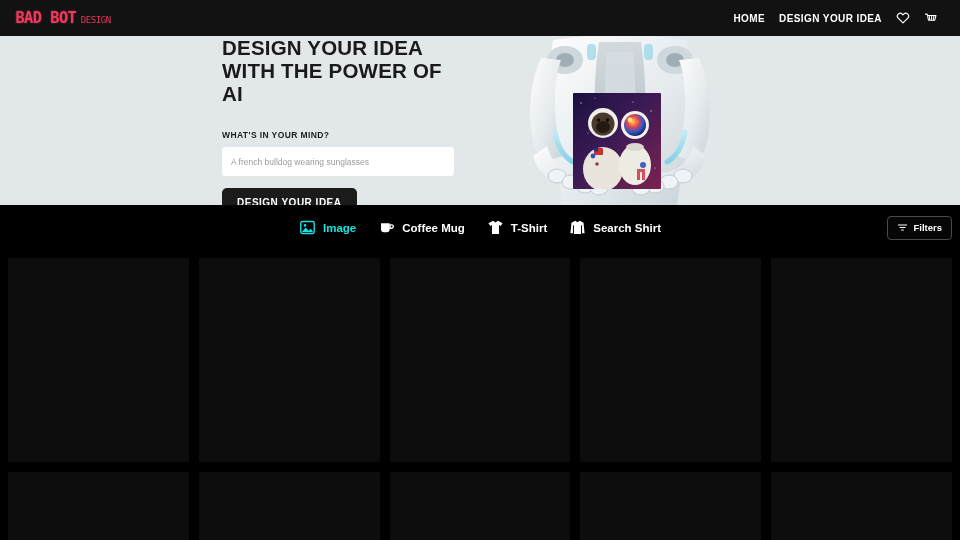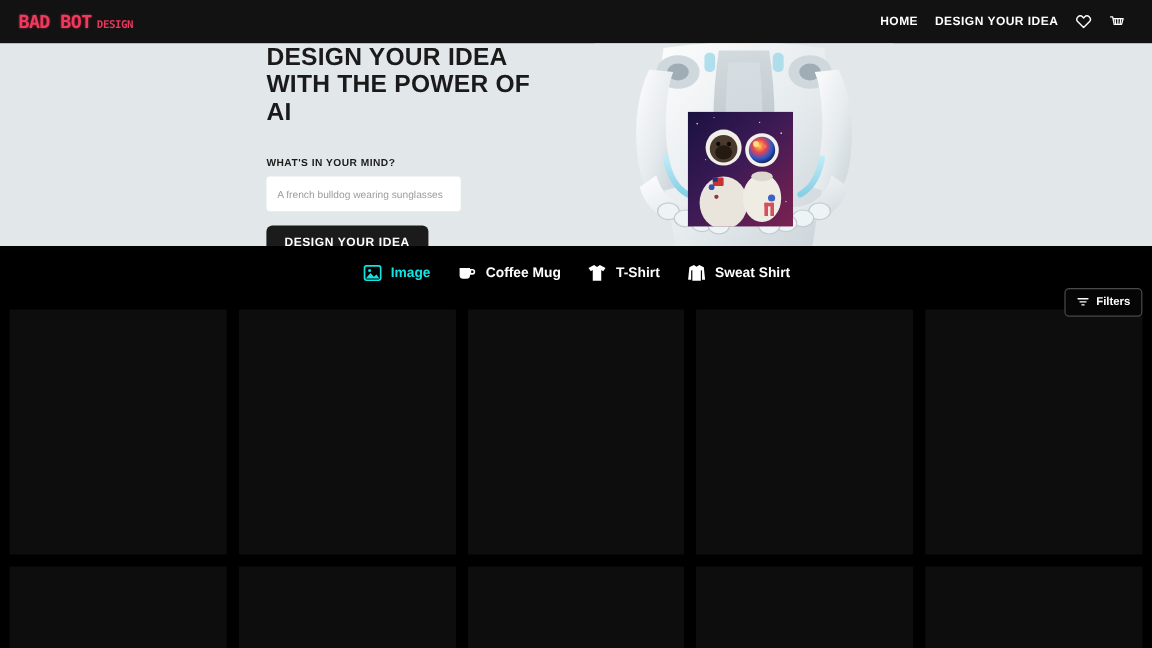--- a/index.html
+++ b/index.html
@@ -33,21 +33,21 @@
     font-size: 15px;
     font-weight: 700;
     letter-spacing: -0.5px;
     color: #f0395c;
     text-shadow: 0 0 2px rgba(240,57,92,.6);
     transform: scaleX(1.02);
   }
   .logo-sub {
     font-family: "DejaVu Sans Mono", monospace;
     font-size: 9px;
-    font-weight: 700;
+    font-weight: 400;
     letter-spacing: -0.4px;
     color: #e8365a;
   }
 
   .search-wrap {
     position: relative;
     width: 162px;
     height: 26px;
     margin-left: 6px;
   }
@@ -120,21 +120,21 @@
   }
   .hero-label {
     margin-top: 25px;
     font-size: 8.5px;
     font-weight: 700;
     letter-spacing: .4px;
     color: #1c1c1c;
   }
   .prompt-input {
     margin-top: 7px;
-    width: 162px;
+    width: 232px;
     height: 29px;
     background: #fff;
     border: none;
     border-radius: 3px;
     padding: 0 9px;
     font-size: 8.5px;
     color: #333;
     font-family: "Liberation Sans", sans-serif;
     outline: none;
   }
@@ -217,21 +217,20 @@
     background: #060606;
     border: 1px solid #4a4a4a;
     border-radius: 4px;
     color: #fff;
     font-size: 9.5px;
     font-weight: 600;
     height: 24px;
     padding: 0 9px;
     font-family: "Liberation Sans", sans-serif;
     cursor: pointer;
-    margin-top: 24px;
   }
   .filters-icon { width: 11px; height: 11px; display: flex; }
 
   
   .grid {
     padding: 8px;
     display: grid;
     grid-template-columns: repeat(5, 1fr);
     gap: 10px;
     background: #000;
@@ -430,21 +429,21 @@
       </span>
       <span>T-Shirt</span>
     </div>
 
     <div class="cat-item">
       <span class="cat-icon">
         <svg viewBox="0 0 24 24" width="17" height="17" fill="currentColor">
           <path d="M8.8 2.6 12 4.6l3.2-2 5.3 2.6L22 20h-3.6V9.4L17 8.6V21H7V8.6l-1.4.8V20H2L3.5 5.2z"></path>
         </svg>
       </span>
-      <span>Sweat Shirt</span>
+      <span>Search Shirt</span>
     </div>
   </div>
 
   <button class="filters-button">
     <span class="filters-icon">
       <svg viewBox="0 0 24 24" width="11" height="11" fill="none" stroke="currentColor" stroke-width="2.4" stroke-linecap="round">
         <line x1="3" y1="6.5" x2="21" y2="6.5"></line>
         <line x1="6.5" y1="12" x2="17.5" y2="12"></line>
         <line x1="10" y1="17.5" x2="14" y2="17.5"></line>
       </svg>

